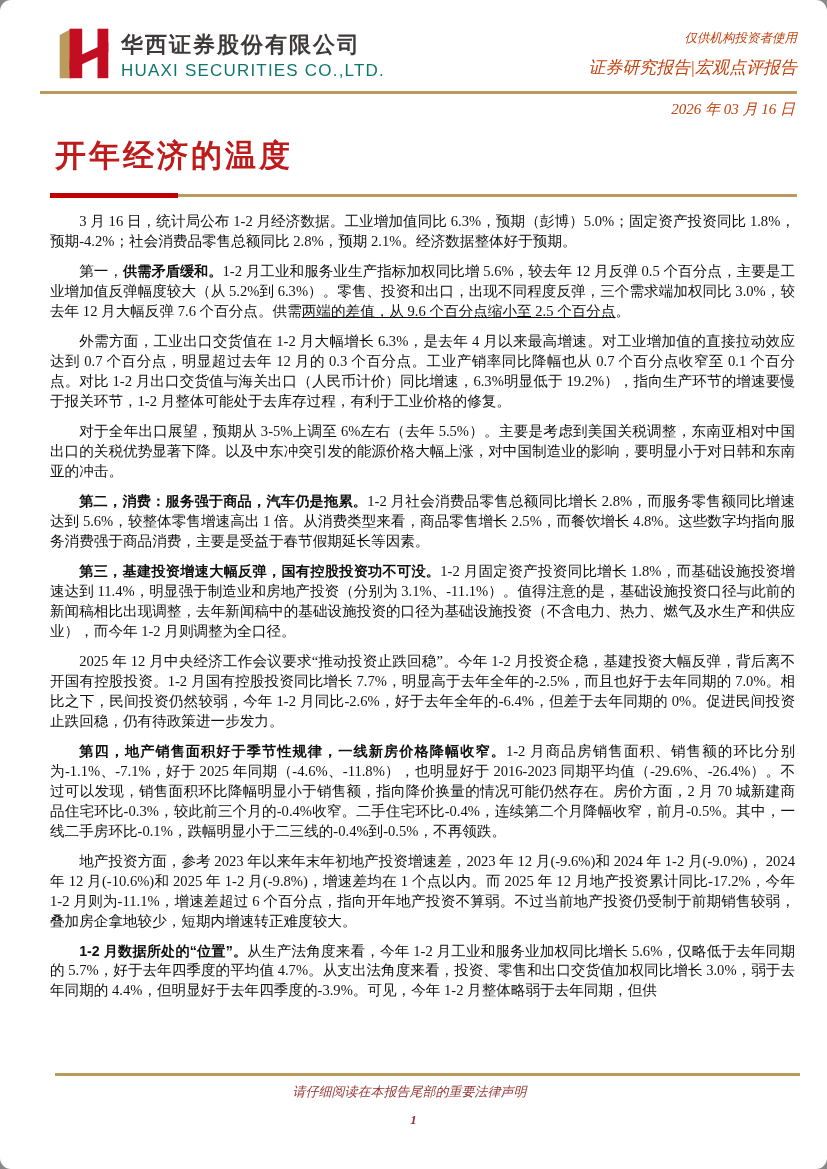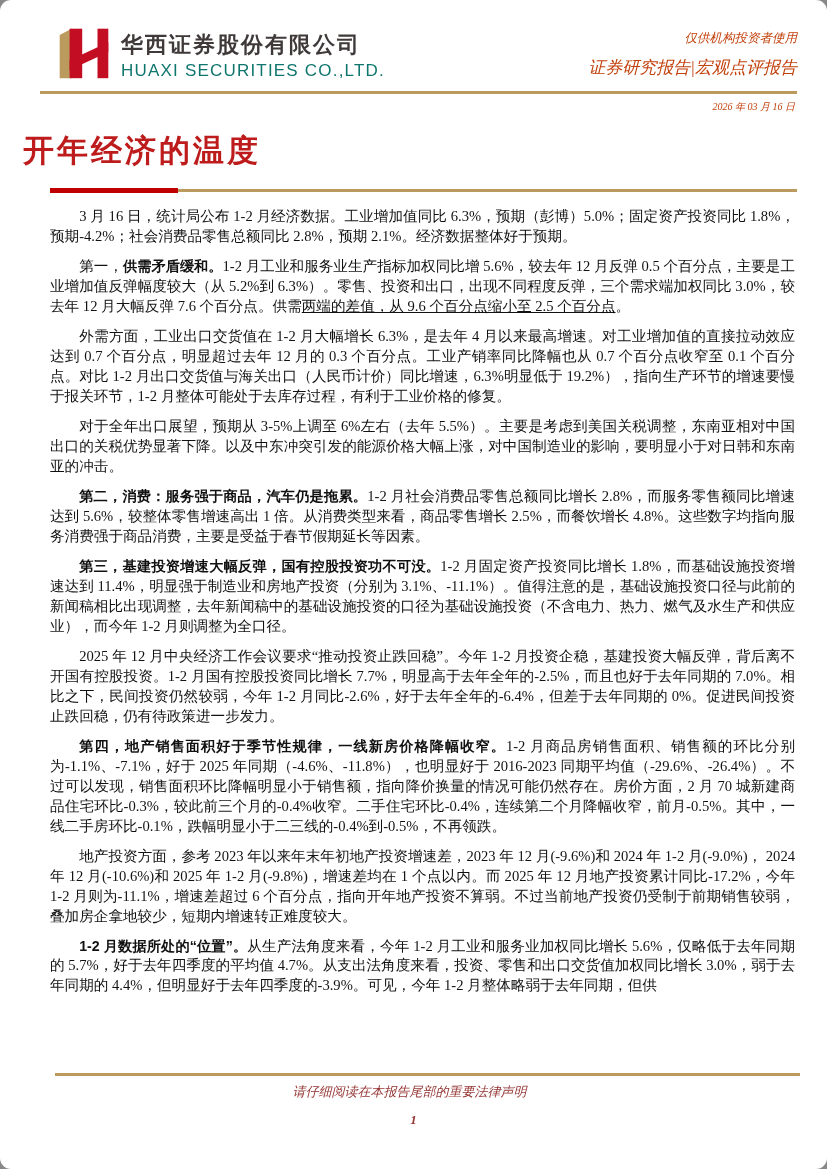--- a/index.html
+++ b/index.html
@@ -30,25 +30,25 @@
   }
   .header-right { text-align:right; padding-top:4px; }
   .gold-text { color:#c2410c; }
   .hr-note { font-size:12.5px; margin-bottom:9px; font-style:italic; }
   .hr-type { font-size:17px; font-style:italic; }
   .gold-rule {
     height:3px; background:#bb9a5d; margin:7px 30px 0 40px;
   }
   .date-line {
     text-align:right; padding:6px 32px 0 0;
-    font-size:10px; font-style:italic;
+    font-size:15px; font-style:italic;
   }
   
   .report-title {
-    margin:16px 0 0 23px;
+    margin:16px 0 0 55px;
     font-size:31px; font-weight:bold; color:#be1c1c;
     letter-spacing:3px;
   }
   .title-divider {
     display:flex; align-items:center; margin:16px 30px 0 50px;
   }
   .title-divider .red-seg { width:128px; height:5px; background:#c00000; }
   .title-divider .gold-seg { flex:1; height:3px; background:#bb9a5d; }
   
   .report-body {

